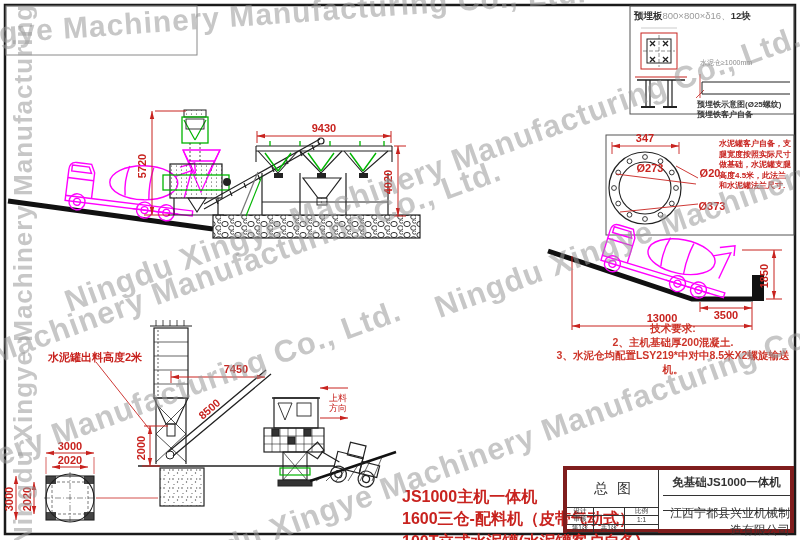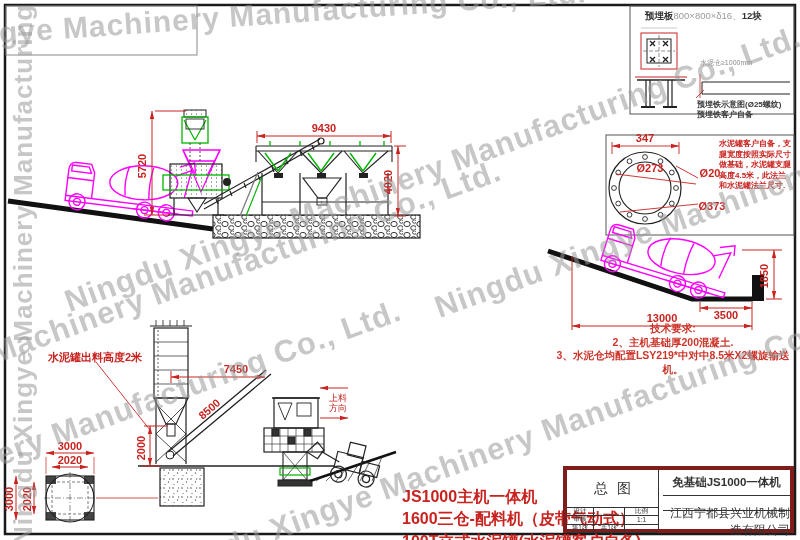--- a/index.html
+++ b/index.html
@@ -313,21 +313,21 @@
 </div>
 
 <div class="ov equip" style="left:402px;top:486px;">
   <div>JS1000主机一体机</div>
   <div>1600三仓-配料机（皮带气动式）</div>
   <div>100T立式水泥罐(水泥罐客户自备)</div>
 </div>
 
 <div class="ov flange-note" style="left:719px;top:139px;">水泥罐客户自备，支腿宽度按照实际尺寸做基础，水泥罐支腿高度4.5米，此法兰和水泥罐法兰尺寸.</div>
 
-<div class="ov embed-title" style="left:634px;top:10px;margin-left:11px;">
+<div class="ov embed-title" style="left:634px;top:10px;">
   <span>预埋板</span><span class="spec">800×800×δ16、</span><span>12块</span>
 </div>
 <div class="ov embed-note" style="left:700px;top:58px;">水泥仓≥1000mm</div>
 <div class="ov embed-cap" style="left:697px;top:99px;text-align:center;">预埋铁示意图(Ø25螺纹)</div>
 <div class="ov embed-cap" style="left:697px;top:109px;">预埋铁客户自备</div>
 
 <div class="tblock">
   <div class="tb-left">
     <div class="tb-name">总图</div>
     <div class="tb-grid">

